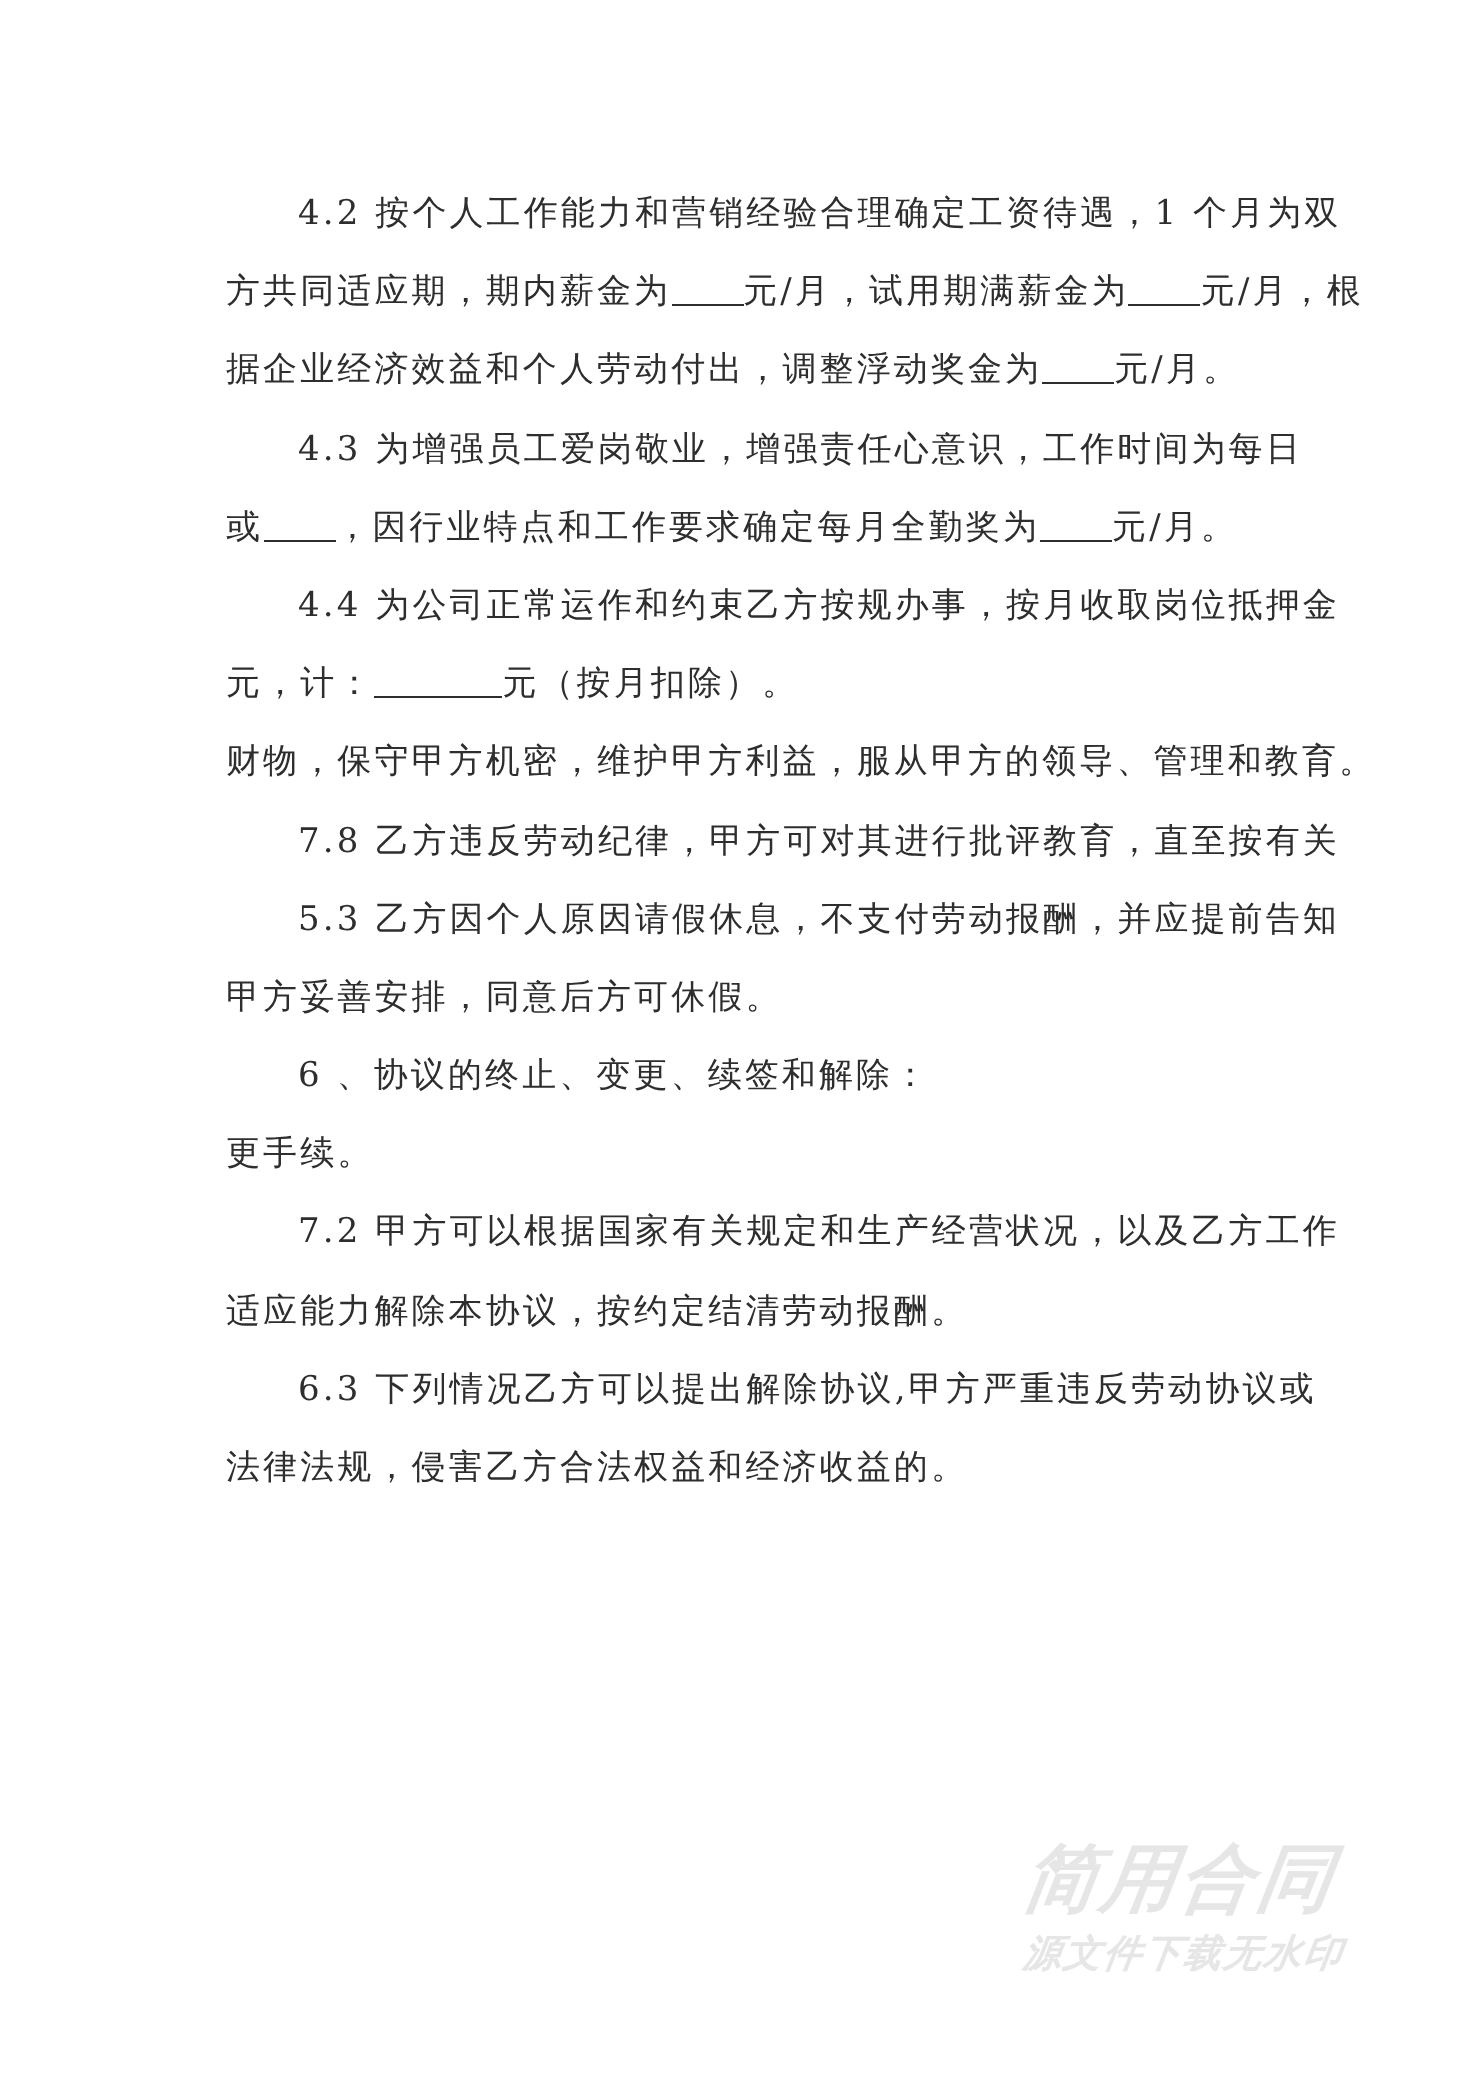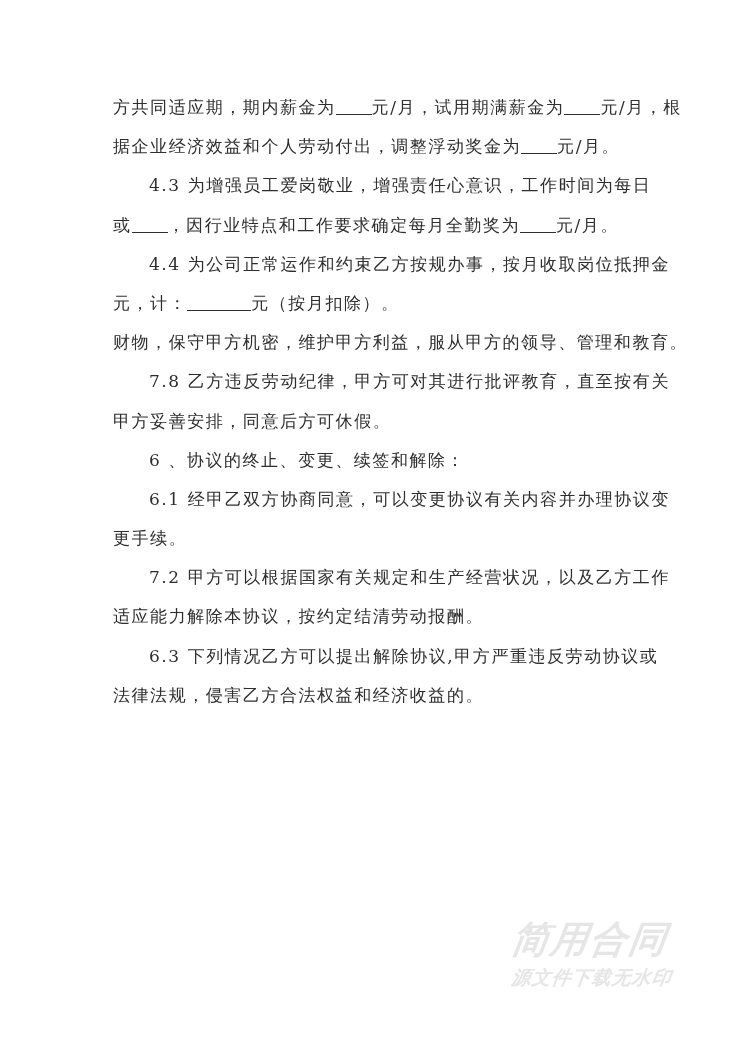--- a/index.html
+++ b/index.html
@@ -68,20 +68,23 @@
     margin-top: 2px;
     transform: skewX(-8deg);
   }
 </style>
 </head>
 <body>
 
 <div class="page">
   <div class="content">
 
+    <div class="line indent">
+      <span>4.2 按个人工作能力和营销经验合理确定工资待遇，1 个月为双</span>
+    </div>
     <div class="line">
       <span>方共同适应期，期内薪金为</span><span class="blank b3"></span><span>元/月，试用期满薪金为</span><span class="blank b3"></span><span>元/月，根</span>
     </div>
     <div class="line">
       <span>据企业经济效益和个人劳动付出，调整浮动奖金为</span><span class="blank b3"></span><span>元/月。</span>
     </div>
 
     <div class="line indent">
       <span>4.3 为增强员工爱岗敬业，增强责任心意识，工作时间为每日</span>
     </div>
@@ -98,31 +101,31 @@
 
 
     <div class="line">
       <span>财物，保守甲方机密，维护甲方利益，服从甲方的领导、管理和教育。</span>
     </div>
 
     <div class="line indent">
       <span>7.8 乙方违反劳动纪律，甲方可对其进行批评教育，直至按有关</span>
     </div>
 
+    <div class="line indent">
+      <span>5.3 乙方因个人原因请假休息，不支付劳动报酬，并应提前告知</span>
+    </div>
     <div class="line">
       <span>甲方妥善安排，同意后方可休假。</span>
     </div>
 
     <div class="line indent">
       <span>6 、协议的终止、变更、续签和解除：</span>
     </div>
 
-    <div class="line indent">
-      <span>6.1 经甲乙双方协商同意，可以变更协议有关内容并办理协议变</span>
-    </div>
     <div class="line">
       <span>更手续。</span>
     </div>
 
     <div class="line indent">
       <span>7.2 甲方可以根据国家有关规定和生产经营状况，以及乙方工作</span>
     </div>
     <div class="line">
       <span>适应能力解除本协议，按约定结清劳动报酬。</span>
     </div>

